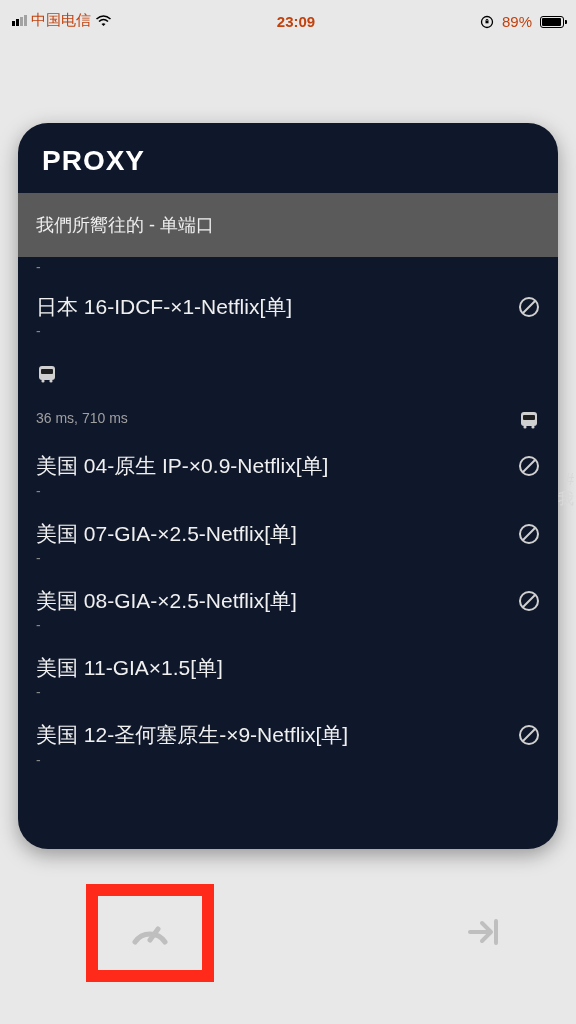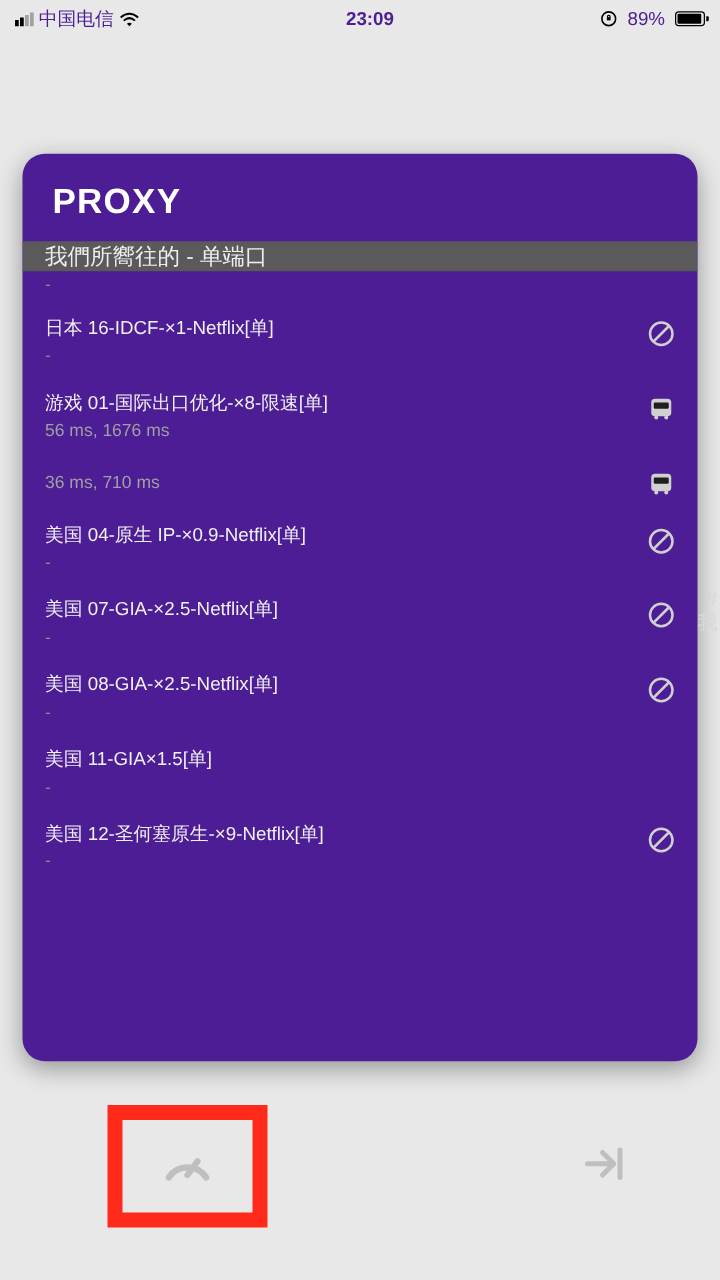--- a/index.html
+++ b/index.html
@@ -7,25 +7,25 @@
       width: 576px;
       height: 1024px;
       background: #e8e8e8;
       font-family: -apple-system, "Helvetica Neue", Arial, sans-serif;
       position: relative;
       overflow: hidden;
     }
     .status-bar {
       height: 30px;
       display: flex;
-      align-items: center;
+      align-items: flex-end;
       padding: 0 12px;
       font-size: 15px;
       font-weight: 500;
-      color: #4c1d95;
+      color: #c2410c;
     }
     .status-left { display: flex; align-items: center; gap: 4px; }
     .status-center { flex: 1; text-align: center; font-weight: 700; }
     .status-right { display: flex; align-items: center; gap: 8px; }
     .signal-bars { display: inline-flex; align-items: flex-end; gap: 1px; }
     .signal-bars span { width: 3px; background: #000; display: inline-block; }
     .signal-bars span:nth-child(1) { height: 5px; }
     .signal-bars span:nth-child(2) { height: 7px; }
     .signal-bars span:nth-child(3) { height: 9px; opacity: 0.3; }
     .signal-bars span:nth-child(4) { height: 11px; opacity: 0.3; }
@@ -50,51 +50,51 @@
       background: #000;
       border-radius: 1px;
     }
 
     .card {
       position: absolute;
       top: 123px;
       left: 18px;
       right: 18px;
       bottom: 175px;
-      background: #4c1d95;
-      border-radius: 18px;
+      background: #0f172a;
+      border-radius: 30px;
       overflow: hidden;
       box-shadow: 0 6px 20px rgba(0,0,0,0.35);
     }
     .card-title {
       color: #fff;
       font-size: 28px;
       font-weight: 700;
       padding: 22px 24px 16px;
       letter-spacing: 1px;
     }
     .group-header {
       background: #5a5a5a;
       color: #eee;
       font-size: 18px;
-      padding: 0 18px;
+      padding: 20px 18px;
     }
     .list {
       overflow: hidden;
     }
     .row {
       padding: 11px 18px 11px;
       display: flex;
       align-items: flex-start;
       gap: 12px;
     }
     .row-content { flex: 1; min-width: 0; }
     .row-title {
       color: #f0f0f0;
-      font-size: 15px;
+      font-size: 21px;
       line-height: 1.25;
     }
     .row-sub {
       color: #a0a0a0;
       font-size: 14px;
       margin-top: 3px;
       min-height: 16px;
     }
     .row-sub.dash { color: #888; }
     .row-icon {
@@ -179,24 +179,20 @@
         <div class="row-title">日本 16-IDCF-×1-Netflix[单]</div>
         <div class="row-sub dash">-</div>
       </div>
       <svg class="row-icon" width="22" height="22" viewBox="0 0 22 22">
           <circle cx="11" cy="11" r="9" stroke="currentColor" stroke-width="2" fill="none"></circle>
           <line x1="5" y1="17" x2="17" y2="5" stroke="currentColor" stroke-width="2"></line>
         </svg>
     </div>
 
     <div class="row">
-      <div class="row-content">
-        <div class="row-title">游戏 01-国际出口优化-×8-限速[单]</div>
-        <div class="row-sub">56 ms,     1676 ms</div>
-      </div>
       <svg class="row-icon" width="22" height="22" viewBox="0 0 22 22" fill="currentColor">
           <rect x="3" y="3" width="16" height="14" rx="3"></rect>
           <rect x="5" y="6" width="12" height="5" rx="1" fill="#1f1f1f"></rect>
           <circle cx="7" cy="18" r="1.6"></circle>
           <circle cx="15" cy="18" r="1.6"></circle>
         </svg>
     </div>
 
     <div class="row">
       <div class="row-content">

